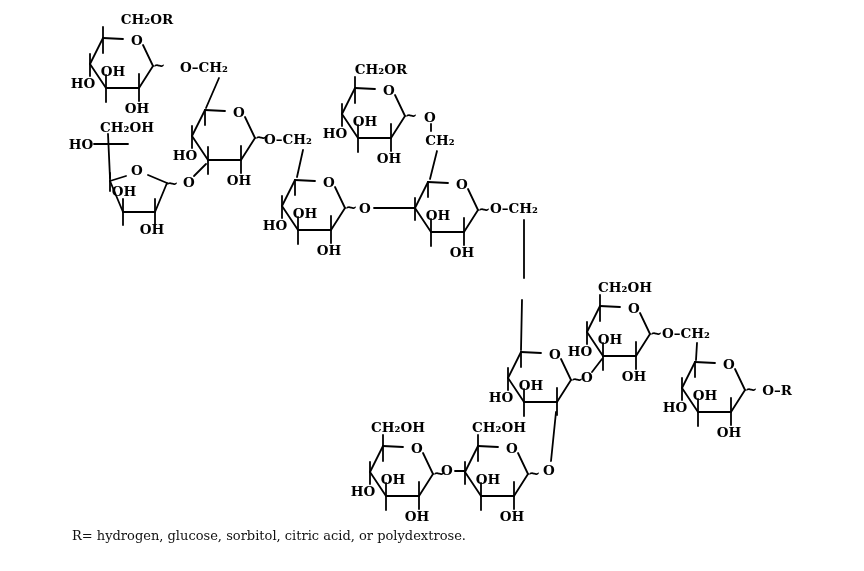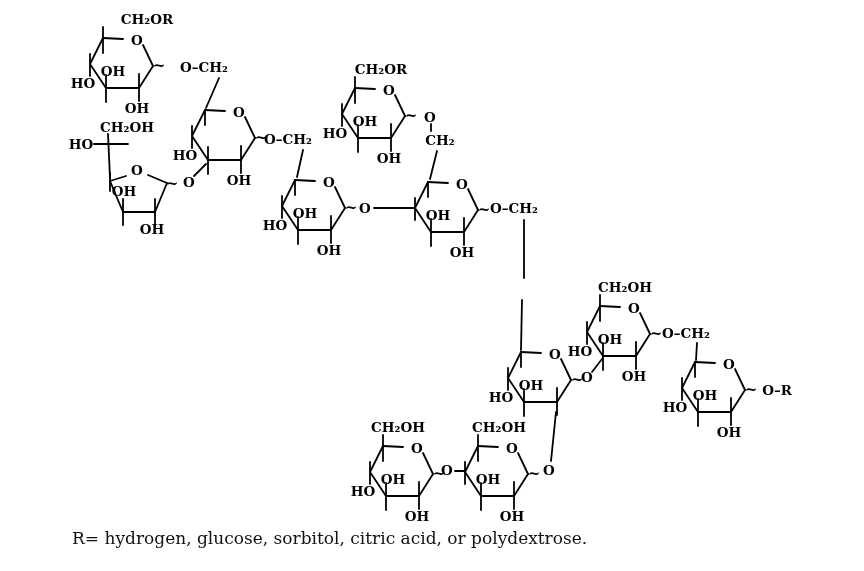--- a/index.html
+++ b/index.html
@@ -15,21 +15,21 @@
     font-family:"DejaVu Serif","Liberation Serif",serif;
     font-weight:bold;
     fill:#000;
   }
   .atom{font-size:13.5px;}
   .toplabel{font-size:13.5px;}
   .squig{font-size:15px;}
   .caption{
     position:absolute;
     left:72px;top:528px;
-    font-size:17px;
+    font-size:13px;
     color:#111;
     font-weight:normal;
     white-space:nowrap;
   }
 </style>
 </head>
 <body>
 
 <div class="page">
   <svg class="diagram" width="864" height="571" viewBox="0 0 864 571" id="diagram-svg">

